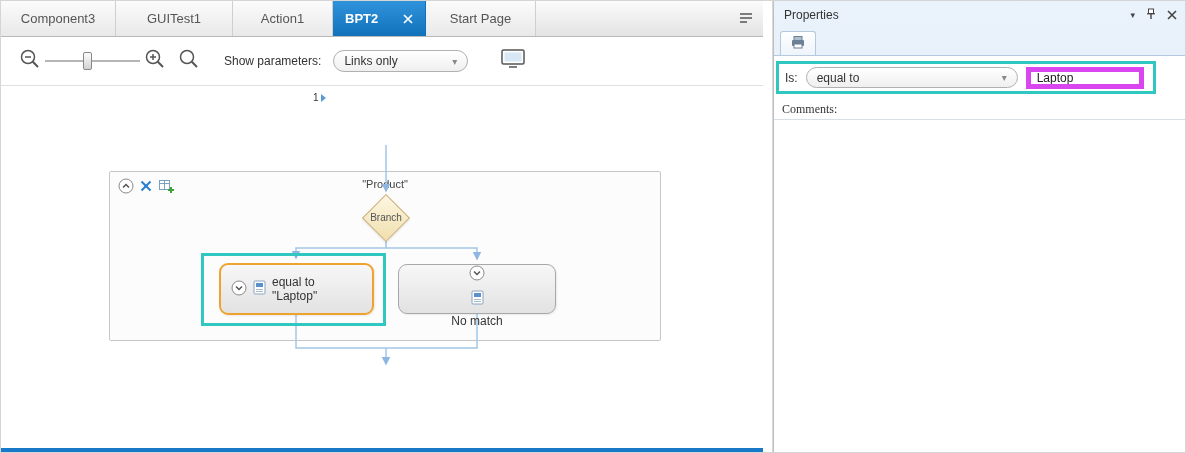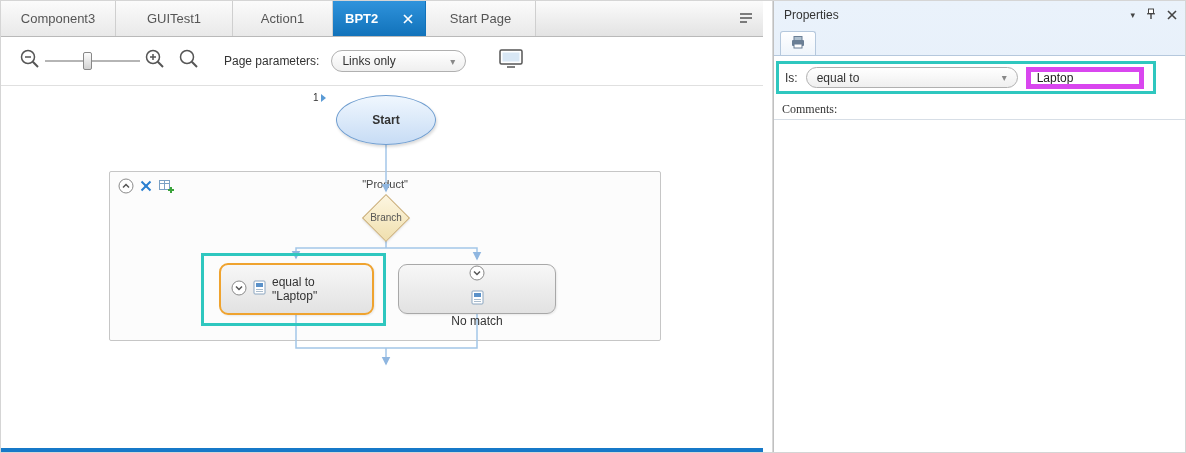--- a/index.html
+++ b/index.html
@@ -145,21 +145,21 @@
           </svg>
       </span>
       <div class="tb-gap-s"></div>
       <span>
         <svg width="22" height="22" viewBox="0 0 22 22">
             <circle cx="9" cy="9" r="6.5" fill="none" stroke="#555" stroke-width="1.5"></circle>
             <line x1="13.8" y1="13.8" x2="19" y2="19" stroke="#555" stroke-width="2"></line>
           </svg>
       </span>
       <div class="tb-gap-m"></div>
-      <span class="tb-label">Page parameters:</span>
+      <span class="tb-label">Show parameters:</span>
       <div class="tb-gap-s"></div>
       <div class="pill" style="width:135px">
         <span>Links only</span>
         <span class="caret">▾</span>
       </div>
       <div class="tb-gap-l"></div>
       <span>
         <svg width="26" height="22" viewBox="0 0 26 22">
             <rect x="2" y="2" width="22" height="14" rx="1.5" fill="none" stroke="#555" stroke-width="1.5"></rect>
             <rect x="4.5" y="4.5" width="17" height="9" fill="#d8e7f5"></rect>
@@ -209,23 +209,20 @@
         <path d="M295,229 L295,262 L385,262" fill="none" stroke="#a3c6e8" stroke-width="1.5"></path>
         <path d="M476,228 L476,262 L385,262" fill="none" stroke="#a3c6e8" stroke-width="1.5"></path>
         <path d="M385,262 L385,278" fill="none" stroke="#a3c6e8" stroke-width="1.5" marker-end="url(#arr)"></path>
       </svg>
 
       <div class="step-marker" style="left:312px; top:6px;">
         <span>1</span>
         <span class="step-arrow"></span>
       </div>
 
-      <div class="ellipse" style="left:335px; top:9px;">
-        <span>Start</span>
-      </div>
 
       <div class="diamond" style="left:358px; top:105px;">
         <div class="diamond-shape"></div>
         <span class="diamond-label">Branch</span>
       </div>
 
       <div class="teal-box" style="left:200px; top:167px; width:185px; height:73px;"></div>
 
       <div class="case-node selected" style="left:218px; top:177px; width:155px;">
         <span>

